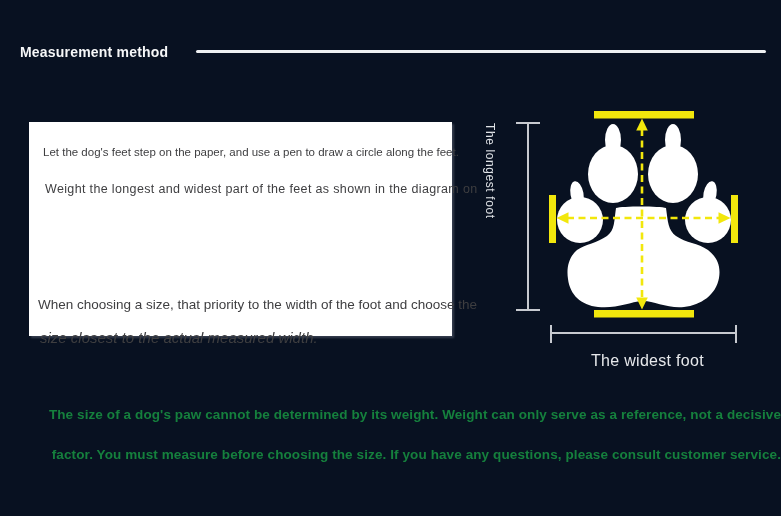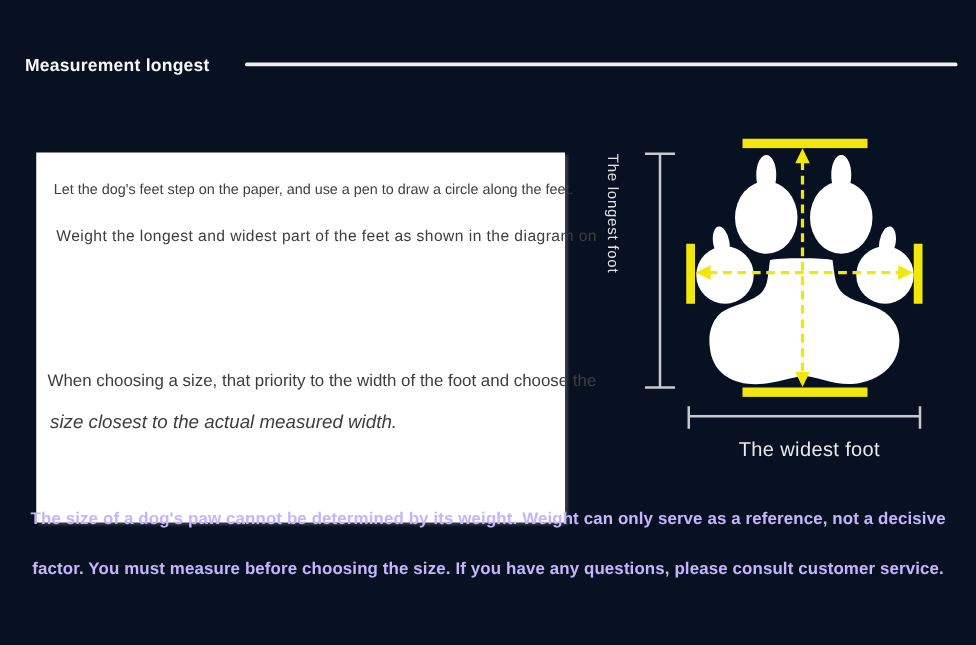--- a/index.html
+++ b/index.html
@@ -17,21 +17,21 @@
     color:#f6f7f8;font-size:14px;font-weight:bold;letter-spacing:.2px;
   }
   .title-rule{
     position:absolute;left:196px;top:50px;
     width:570px;height:3px;border-radius:2px;
     background:#eef0f2;
   }
   
   .instruction-box{
     position:absolute;left:29px;top:122px;
-    width:423px;height:296px;
+    width:423px;height:214px;
     background:#ffffff;
     box-shadow:2px 2px 2px rgba(110,118,132,.45);
   }
   .instruction-box .line{
     position:absolute;white-space:nowrap;
     color:#3e3e40;
   }
   .line-1{left:14px;top:24px;font-size:11.5px;}
   .line-2{left:16px;top:60px;font-size:12.5px;letter-spacing:.35px;}
   .line-3{left:15px;top:101px;font-size:11px;}
@@ -53,32 +53,32 @@
   }
   .widest-label{
     position:absolute;left:560px;top:352px;width:175px;
     text-align:center;
     color:#e7e9ec;font-size:16px;font-weight:500;letter-spacing:.3px;
   }
   
   .footer-note{position:absolute;left:0;top:0;width:781px;}
   .footer-note p{
     position:absolute;left:0;width:781px;margin:0;
-    text-align:center;
-    color:#c4b5fd;font-size:13.5px;font-weight:600;letter-spacing:.1px;
+    text-align:right;
+    color:#15803d;font-size:13.5px;font-weight:600;letter-spacing:.1px;
   }
   .footer-line-1{top:407px;}
   .footer-line-2{top:447px;}
 </style>
 </head>
 <body>
 
 <div class="page">
 
-  <h1 class="page-title">Measurement longest</h1>
+  <h1 class="page-title">Measurement method</h1>
   <div class="title-rule"></div>
 
   <section class="instruction-box">
     <div class="line line-1">Let the dog's feet step on the paper, and use a pen to draw a circle along the feet.</div>
     <div class="line line-2">Weight the longest and widest part of the feet as shown in the diagram on</div>
     <div class="line line-5">When choosing a size, that priority to the width of the foot and choose the</div>
     <div class="line line-6">size closest to the actual measured width.</div>
   </section>
 
   <figure class="paw-diagram">

